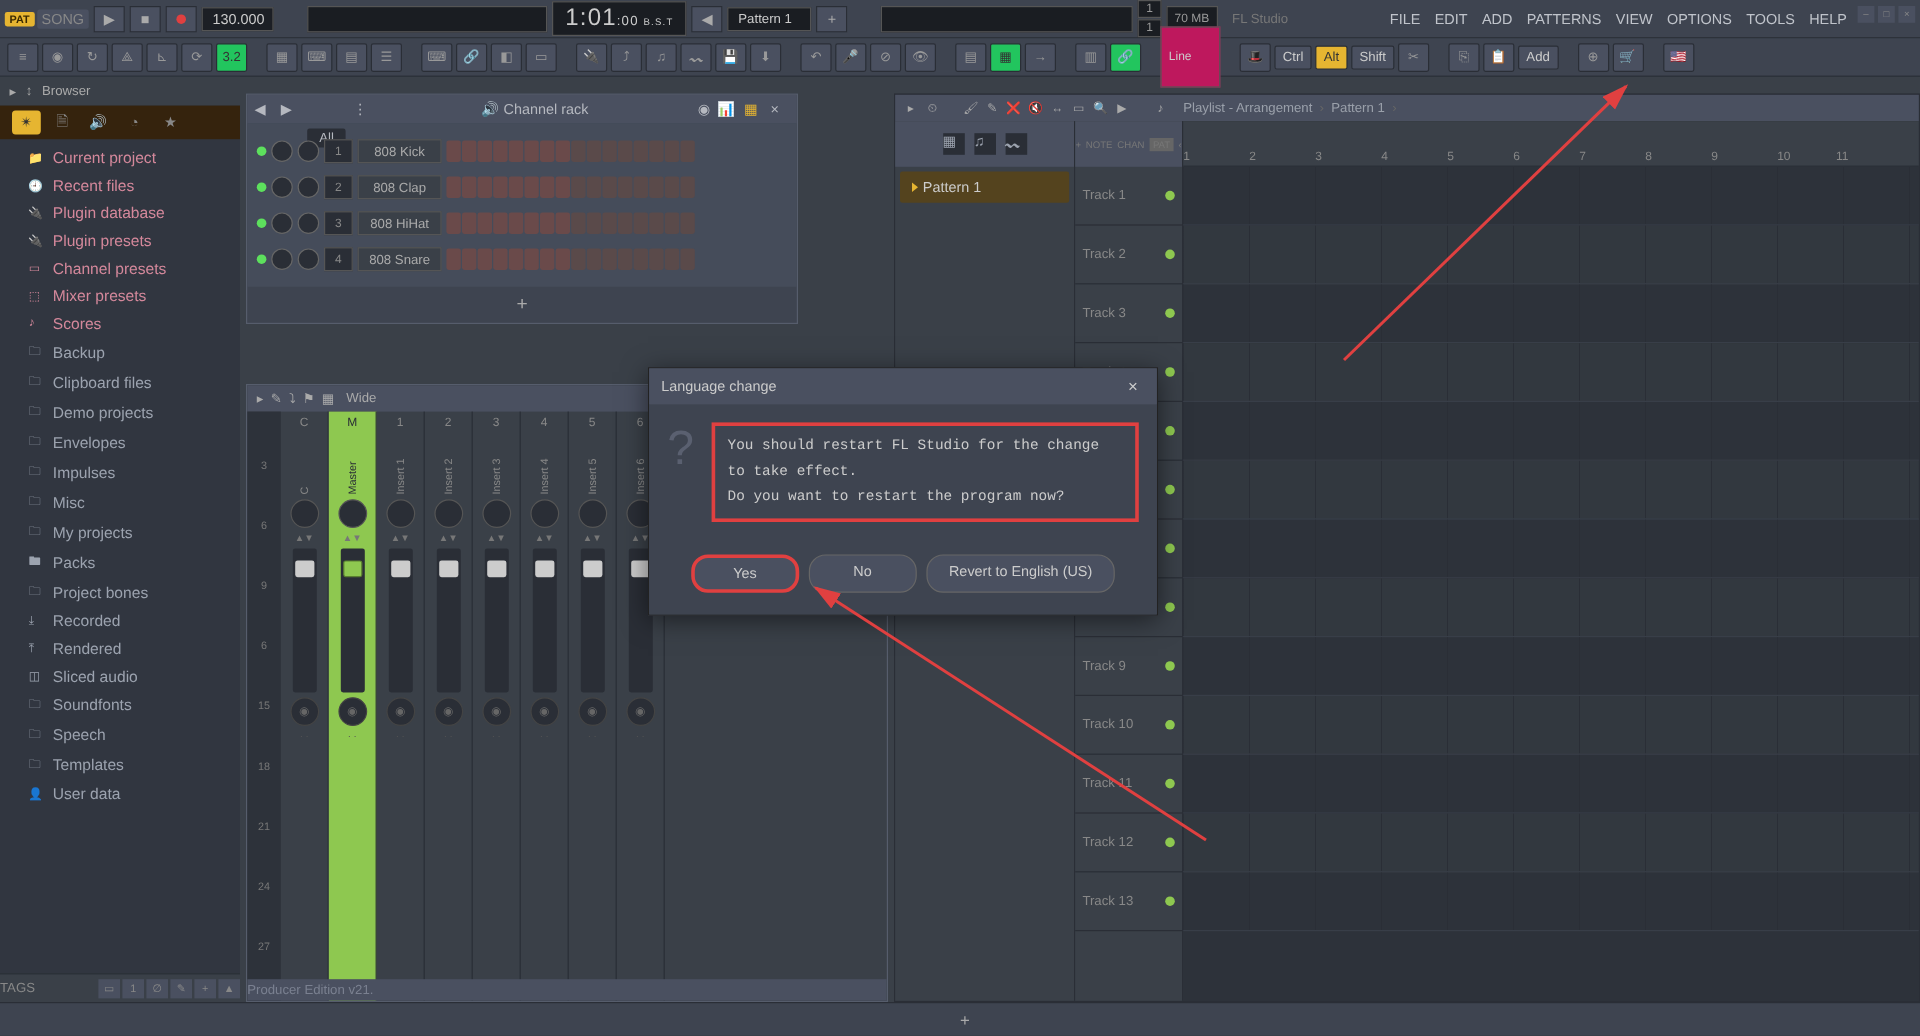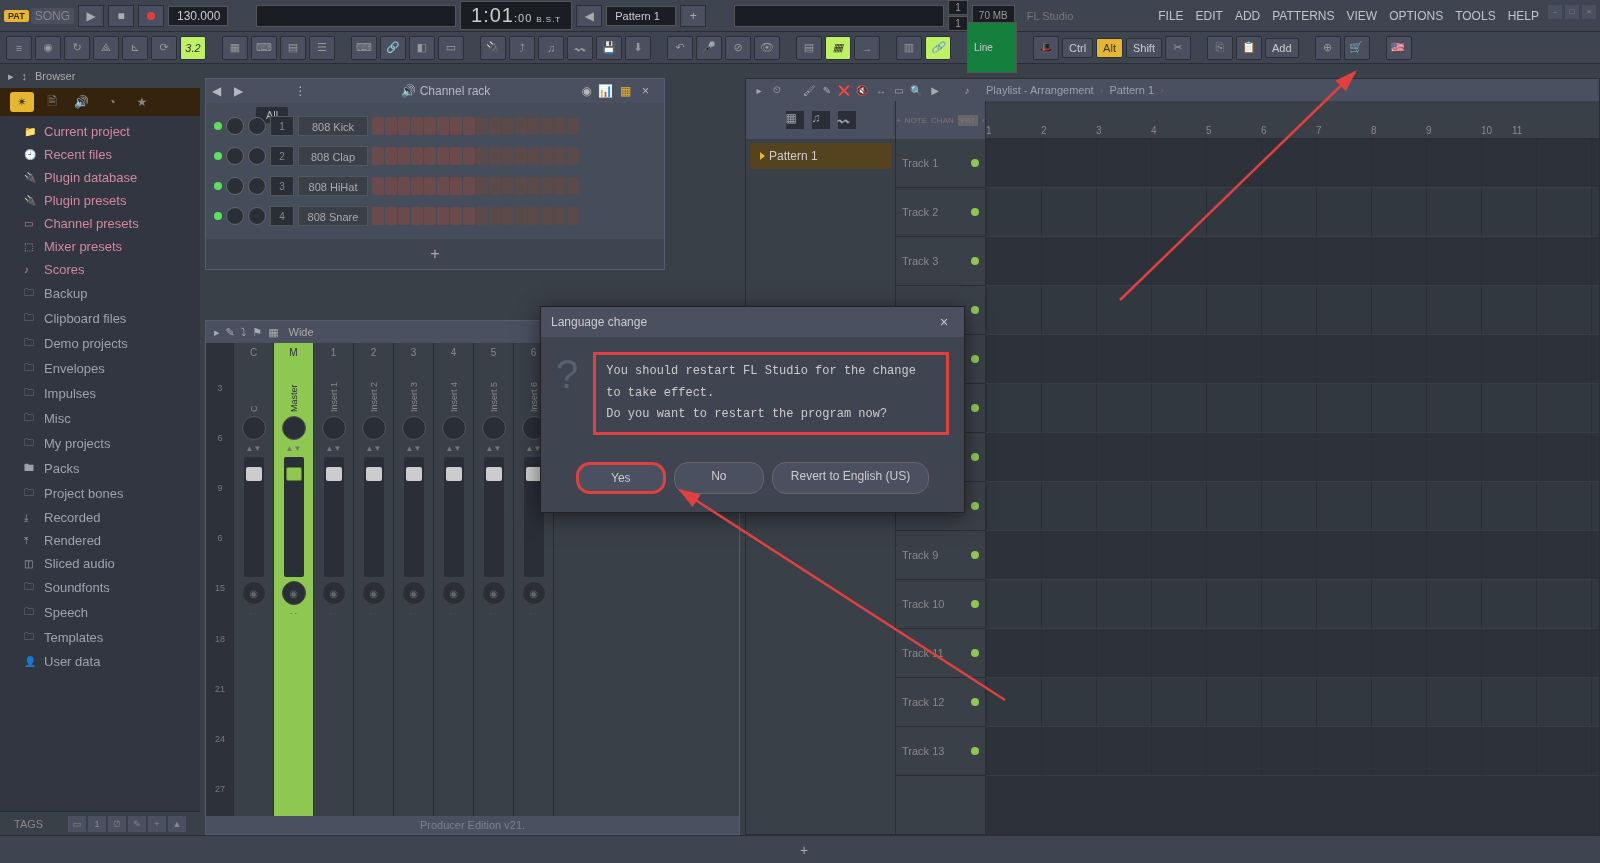--- a/index.html
+++ b/index.html
@@ -17,37 +17,37 @@
 .pattern-sel { background: #1a1d22; border: 1px solid #555; padding: 3px 8px; color: #ccc; font-size: 11px; width: 70px; }
 .stat-box { background: #1a1d22; border: 1px solid #555; padding: 1px 6px; color: #999; font-size: 10px; text-align: right; }
 .app-title { color: #777; font-size: 11px; margin-left: 8px; }
 .menu-bar { margin-left: auto; display: flex; gap: 0; }
 .menu-item { padding: 4px 6px; color: #c0c4cb; font-size: 12px; cursor: pointer; }
 .win-ctl { width: 14px; height: 14px; background: #4a5060; margin-left: 3px; font-size: 8px; display: flex; align-items: center; justify-content: center; color: #888; cursor: pointer; }
 
 
 .toolbar2 { height: 32px; background: #3e4450; display: flex; align-items: center; padding: 0 6px; gap: 3px; border-bottom: 1px solid #2a2e36; }
 .tb-btn { width: 26px; height: 24px; background: #4a5060; border: 1px solid #2a2e36; border-radius: 2px; display: flex; align-items: center; justify-content: center; font-size: 11px; color: #999; cursor: pointer; }
-.tb-btn.active { background: #bef264; color: #333; font-style: italic; }
+.tb-btn.active { background: #22c55e; color: #333; }
 .tb-spacer { width: 10px; }
-.tb-sel { background: #15803d; border: 1px solid #555; padding: 19px 6px; color: #ccc; font-size: 10px; }
+.tb-sel { background: #be185d; border: 1px solid #555; padding: 19px 6px; color: #ccc; font-size: 10px; }
 .tb-label { background: #4a5060; border: 1px solid #2a2e36; padding: 3px 6px; color: #ccc; font-size: 11px; border-radius: 2px; }
 
 
 .browser { position: absolute; left: 0; top: 64px; width: 200px; bottom: 28px; background: #313640; display: flex; flex-direction: column; }
 .browser-hdr { height: 24px; background: #3a4048; display: flex; align-items: center; padding: 0 8px; gap: 8px; color: #aaa; font-size: 11px; }
 .browser-tabs { height: 28px; display: flex; align-items: center; gap: 6px; padding: 0 10px; background: #35230d; }
 .browser-tab { width: 24px; height: 20px; display: flex; align-items: center; justify-content: center; color: #888; cursor: pointer; }
 .browser-tab.active { background: #e6b531; color: #333; border-radius: 3px; }
 .browser-tree { flex: 1; overflow: auto; padding: 4px 0; }
 .tree-item { padding: 4px 8px 4px 24px; color: #c97f8a; font-size: 13px; cursor: pointer; display: flex; align-items: center; gap: 6px; }
 .tree-item.pink { color: #d4889b; }
 .tree-item.gray { color: #9ca3af; }
 .tree-item .ico { width: 14px; display: inline-block; font-size: 10px; color: inherit; }
-.tags-bar { height: 24px; background: #3a4048; display: flex; align-items: center; padding: 0 14px; color: #888; font-size: 11px; border-top: 1px solid #2a2e36; }
+.tags-bar { height: 24px; background: #3a4048; display: flex; align-items: center; padding: 0 0; color: #888; font-size: 11px; border-top: 1px solid #2a2e36; }
 .tags-bar .tag-btns { margin-left: auto; display: flex; gap: 2px; }
 .tags-bar .tag-btn { width: 18px; height: 16px; background: #4a5060; font-size: 9px; display: flex; align-items: center; justify-content: center; }
 
 
 .channel-rack { position: absolute; left: 205px; top: 78px; width: 460px; background: #3e4450; border: 1px solid #565d6c; }
 .rack-hdr { height: 24px; background: #4a5060; display: flex; align-items: center; padding: 0 6px; gap: 6px; color: #b5b8bf; font-size: 12px; }
 .rack-hdr .title { flex: 1; text-align: center; }
 .rack-hdr .sel { background: #2a2e36; padding: 2px 10px; border-radius: 2px; font-size: 11px; margin-top: 48px; }
 .rack-hdr .icn { width: 16px; cursor: pointer; }
 .rack-body { padding: 8px; background: #454c5a; }
@@ -71,21 +71,21 @@
 .mixer-strip.master { background: #8ec850; }
 .strip-lbl { font-size: 9px; color: #888; writing-mode: vertical-rl; transform: rotate(180deg); height: 50px; }
 .mixer-strip.master .strip-lbl { color: #2a2e36; }
 .strip-knob { width: 24px; height: 24px; border-radius: 50%; background: #2a2e36; border: 1px solid #555; }
 .strip-arrows { font-size: 8px; color: #777; }
 .strip-fader { width: 20px; height: 120px; background: #2a2e36; position: relative; border-radius: 2px; }
 .fader-handle { position: absolute; top: 10px; left: 2px; width: 16px; height: 14px; background: #ccc; border-radius: 2px; }
 .mixer-strip.master .fader-handle { background: #8ec850; border: 1px solid #5a8030; }
 .strip-out { width: 24px; height: 24px; border-radius: 50%; background: #2a2e36; border: 1px solid #444; display: flex; align-items: center; justify-content: center; font-size: 10px; color: #666; }
 .strip-send { font-size: 8px; color: #555; }
-.mixer-footer { position: absolute; bottom: 0; left: 0; right: 0; height: 18px; background: #4a5060; text-align: center; color: #7a8090; font-size: 11px; line-height: 18px; }
+.mixer-footer { position: absolute; bottom: 0; left: 0; right: 0; height: 18px; background: #4a5060; color: #7a8090; font-size: 11px; line-height: 18px; }
 
 
 .playlist { position: absolute; left: 745px; top: 78px; right: 0; bottom: 28px; background: #313640; border: 1px solid #2a2e36; display: flex; flex-direction: column; }
 .pl-toolbar { height: 22px; background: #4a5060; display: flex; align-items: center; padding: 0 6px; gap: 4px; color: #aaa; font-size: 11px; }
 .pl-toolbar .breadcrumb { margin-left: 8px; color: #9aa0aa; }
 .pl-toolbar .crumb-sep { color: #666; margin: 0 3px; }
 .pl-icn { width: 14px; height: 14px; display: inline-flex; align-items: center; justify-content: center; font-size: 10px; }
 .pl-body { flex: 1; display: flex; }
 .pl-patterns { width: 150px; background: #3a4048; border-right: 1px solid #2a2e36; }
 .pl-pat-hdr { height: 38px; background: #4a5060; display: flex; align-items: center; justify-content: center; gap: 8px; }
@@ -674,21 +674,21 @@
           <span class="pl-ruler-num" style="left: 0px;">1</span>
           <span class="pl-ruler-num" style="left: 55px;">2</span>
           <span class="pl-ruler-num" style="left: 110px;">3</span>
           <span class="pl-ruler-num" style="left: 165px;">4</span>
           <span class="pl-ruler-num" style="left: 220px;">5</span>
           <span class="pl-ruler-num" style="left: 275px;">6</span>
           <span class="pl-ruler-num" style="left: 330px;">7</span>
           <span class="pl-ruler-num" style="left: 385px;">8</span>
           <span class="pl-ruler-num" style="left: 440px;">9</span>
           <span class="pl-ruler-num" style="left: 495px;">10</span>
-          <span class="pl-ruler-num" style="left: 526px; text-align: right;">11</span>
+          <span class="pl-ruler-num" style="left: 544px; text-align: right;">11</span>
         </div>
       <div id="pl-grid">
           <div class="pl-grid-row"></div>
           <div class="pl-grid-row alt"></div>
           <div class="pl-grid-row"></div>
           <div class="pl-grid-row alt"></div>
           <div class="pl-grid-row"></div>
           <div class="pl-grid-row alt"></div>
           <div class="pl-grid-row"></div>
           <div class="pl-grid-row alt"></div>

